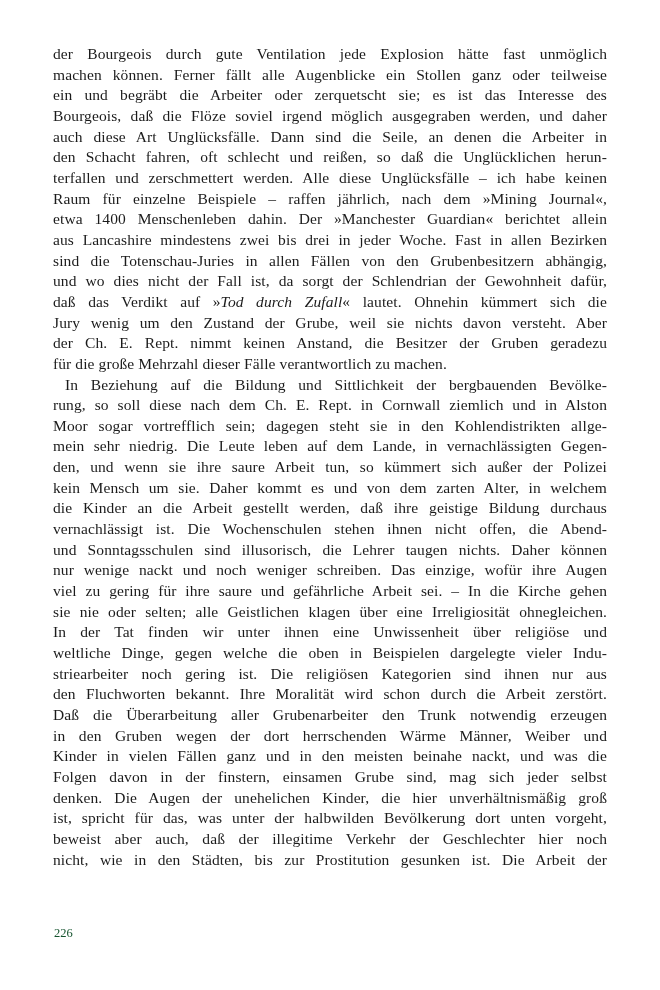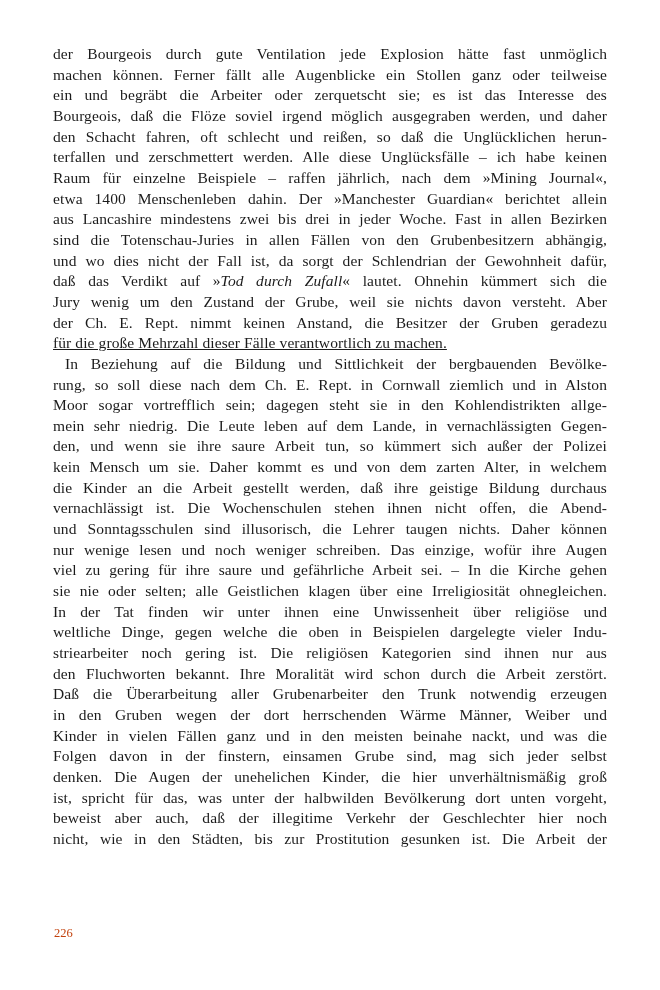--- a/index.html
+++ b/index.html
@@ -34,41 +34,41 @@
     text-align-last: justify;
     text-justify: inter-word;
     white-space: normal;
     hyphens: none;
   }
   .line.start-indent {
     text-indent: 12px;
   }
   .line.flush-left {
     text-align-last: left;
-    text-decoration: underline;
   }
   .page-number {
     position: absolute;
     left: 54px;
     top: 926px;
     font-size: 12.5px;
     line-height: 15px;
-    color: #c2410c;
+    color: #14532d;
   }
 </style>
 </head>
 <body>
 
 <div class="page">
   <div class="text-column">
       <div class="para">
         <div class="line">der Bourgeois durch gute Ventilation jede Explosion hätte fast unmöglich</div>
         <div class="line">machen können. Ferner fällt alle Augenblicke ein Stollen ganz oder teilweise</div>
         <div class="line">ein und begräbt die Arbeiter oder zerquetscht sie; es ist das Interesse des</div>
         <div class="line">Bourgeois, daß die Flöze soviel irgend möglich ausgegraben werden, und daher</div>
+        <div class="line">auch diese Art Unglücksfälle. Dann sind die Seile, an denen die Arbeiter in</div>
         <div class="line">den Schacht fahren, oft schlecht und reißen, so daß die Unglücklichen herun-</div>
         <div class="line">terfallen und zerschmettert werden. Alle diese Unglücksfälle – ich habe keinen</div>
         <div class="line">Raum für einzelne Beispiele – raffen jährlich, nach dem »Mining Journal«,</div>
         <div class="line">etwa 1400 Menschenleben dahin. Der »Manchester Guardian« berichtet allein</div>
         <div class="line">aus Lancashire mindestens zwei bis drei in jeder Woche. Fast in allen Bezirken</div>
         <div class="line">sind die Totenschau-Juries in allen Fällen von den Grubenbesitzern abhängig,</div>
         <div class="line">und wo dies nicht der Fall ist, da sorgt der Schlendrian der Gewohnheit dafür,</div>
         <div class="line">daß das Verdikt auf »<i>Tod durch Zufall</i>« lautet. Ohnehin kümmert sich die</div>
         <div class="line">Jury wenig um den Zustand der Grube, weil sie nichts davon versteht. Aber</div>
         <div class="line">der Ch. E. Rept. nimmt keinen Anstand, die Besitzer der Gruben geradezu</div>
@@ -77,21 +77,21 @@
       <div class="para">
         <div class="line start-indent">In Beziehung auf die Bildung und Sittlichkeit der bergbauenden Bevölke-</div>
         <div class="line">rung, so soll diese nach dem Ch. E. Rept. in Cornwall ziemlich und in Alston</div>
         <div class="line">Moor sogar vortrefflich sein; dagegen steht sie in den Kohlendistrikten allge-</div>
         <div class="line">mein sehr niedrig. Die Leute leben auf dem Lande, in vernachlässigten Gegen-</div>
         <div class="line">den, und wenn sie ihre saure Arbeit tun, so kümmert sich außer der Polizei</div>
         <div class="line">kein Mensch um sie. Daher kommt es und von dem zarten Alter, in welchem</div>
         <div class="line">die Kinder an die Arbeit gestellt werden, daß ihre geistige Bildung durchaus</div>
         <div class="line">vernachlässigt ist. Die Wochenschulen stehen ihnen nicht offen, die Abend-</div>
         <div class="line">und Sonntagsschulen sind illusorisch, die Lehrer taugen nichts. Daher können</div>
-        <div class="line">nur wenige lesen und noch weniger schreiben. Das einzige, wofür ihre Augen</div>
+        <div class="line">nur wenige nackt und noch weniger schreiben. Das einzige, wofür ihre Augen</div>
         <div class="line">viel zu gering für ihre saure und gefährliche Arbeit sei. – In die Kirche gehen</div>
         <div class="line">sie nie oder selten; alle Geistlichen klagen über eine Irreligiosität ohnegleichen.</div>
         <div class="line">In der Tat finden wir unter ihnen eine Unwissenheit über religiöse und</div>
         <div class="line">weltliche Dinge, gegen welche die oben in Beispielen dargelegte vieler Indu-</div>
         <div class="line">striearbeiter noch gering ist. Die religiösen Kategorien sind ihnen nur aus</div>
         <div class="line">den Fluchworten bekannt. Ihre Moralität wird schon durch die Arbeit zerstört.</div>
         <div class="line">Daß die Überarbeitung aller Grubenarbeiter den Trunk notwendig erzeugen</div>
         <div class="line">in den Gruben wegen der dort herrschenden Wärme Männer, Weiber und</div>
         <div class="line">Kinder in vielen Fällen ganz und in den meisten beinahe nackt, und was die</div>
         <div class="line">Folgen davon in der finstern, einsamen Grube sind, mag sich jeder selbst</div>

